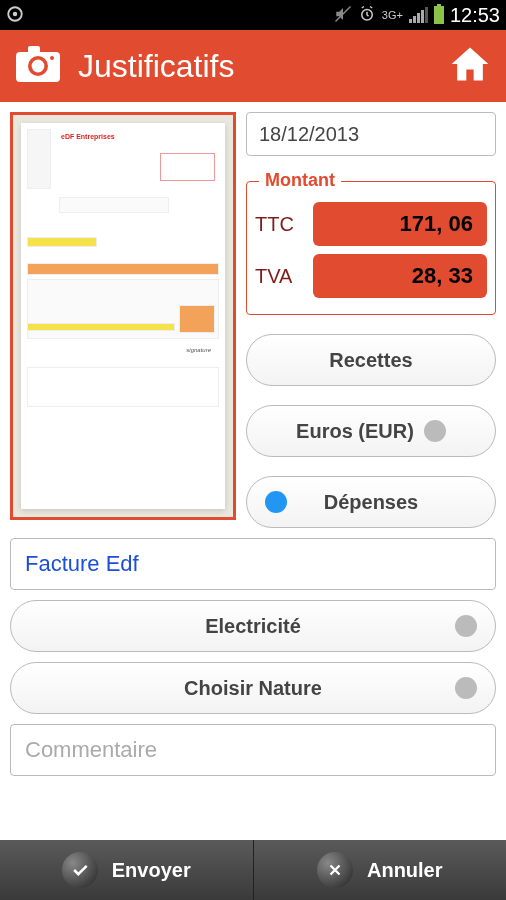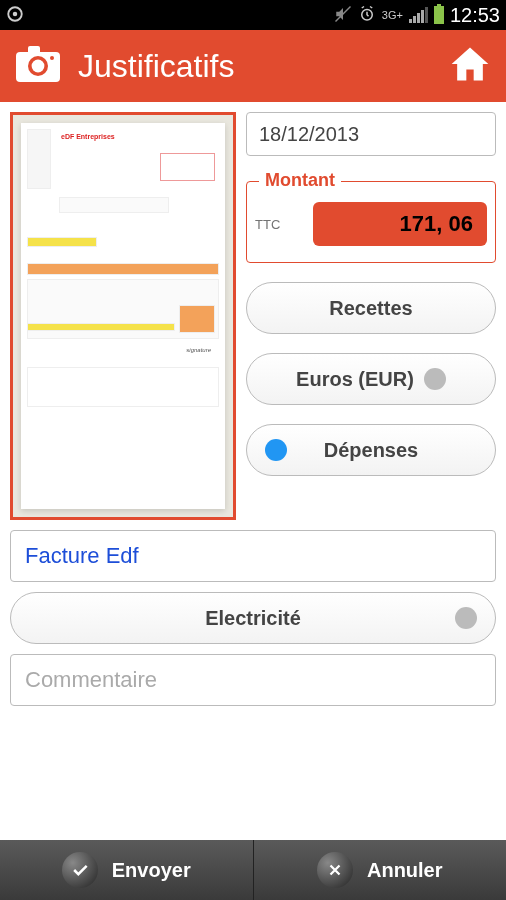--- a/index.html
+++ b/index.html
@@ -29,21 +29,21 @@
   .paper .hl { background:#f5e24a; }
   
   
   .rightcol { flex:1; display:flex; flex-direction:column; gap: 19px; }
   
   .field-input { height: 44px; border:1px solid #bbb; border-radius: 4px; background:#fff; padding: 0 12px; font-size: 20px; color:#444; display:flex; align-items:center; }
   
   .fieldset { border: 1px solid #e14b2f; border-radius: 4px; padding: 12px 8px 8px 8px; position:relative; margin-top:6px; }
   .fieldset .legend { position:absolute; top:-12px; left:12px; background:#fff; padding:0 6px; color:#e14b2f; font-weight:bold; font-size:18px; }
   .amount-row { display:flex; align-items:center; margin: 8px 0; }
-  .amount-row .lbl { width:58px; font-size:13px; color:#737373; }
+  .amount-row .lbl { width:58px; font-size:20px; color:#7f1d1d; }
   .amount-row .val { flex:1; height:44px; background:#e14b2f; color:#000000; border-radius:6px; display:flex; align-items:center; justify-content:flex-end; padding:0 14px; font-size:22px; font-weight:bold; }
   
   .pill { height: 52px; border:1px solid #bbb; border-radius: 26px; background: linear-gradient(#fff,#f3f3f3); display:flex; align-items:center; justify-content:center; font-size:20px; font-weight:bold; color:#444; position:relative; }
   .pill .dot { width:22px; height:22px; border-radius:50%; background:#bbb; margin-left:10px; }
   .pill .dot.blue { background:#2196f3; }
   .pill .dot.left { position:absolute; left:18px; margin:0; }
   .pill .dot.right { position:absolute; right:18px; margin:0; }
   
   
   .lower { padding-top: 10px; display:flex; flex-direction:column; gap: 10px; }
@@ -143,20 +143,26 @@
       </div>
 
       <div class="fieldset">
         <div class="legend">Montant</div>
         <div class="amount-row">
           <div class="lbl">TTC</div>
           <div class="val">
               <span>171, 06</span>
             </div>
         </div>
+        <div class="amount-row">
+          <div class="lbl">TVA</div>
+          <div class="val">
+              <span>28, 33</span>
+            </div>
+        </div>
       </div>
 
       <div class="pill">
         <span>Recettes</span>
       </div>
 
       <div class="pill">
         <span>Euros (EUR)</span>
         <span class="dot"></span>
       </div>
@@ -171,20 +177,24 @@
   <div class="lower">
     <div class="text-input">
       <span>Facture Edf</span>
     </div>
 
     <div class="pill" style="border-radius:26px">
       <span>Electricité</span>
       <span class="dot right"></span>
     </div>
 
+    <div class="pill">
+      <span>Choisir Nature</span>
+      <span class="dot right"></span>
+    </div>
 
     <div class="text-input" style="color:#aaa">
       <span>Commentaire</span>
     </div>
   </div>
 </div>
 
 <div class="bottombar">
   <div class="btn">
     <span class="circle-btn">

